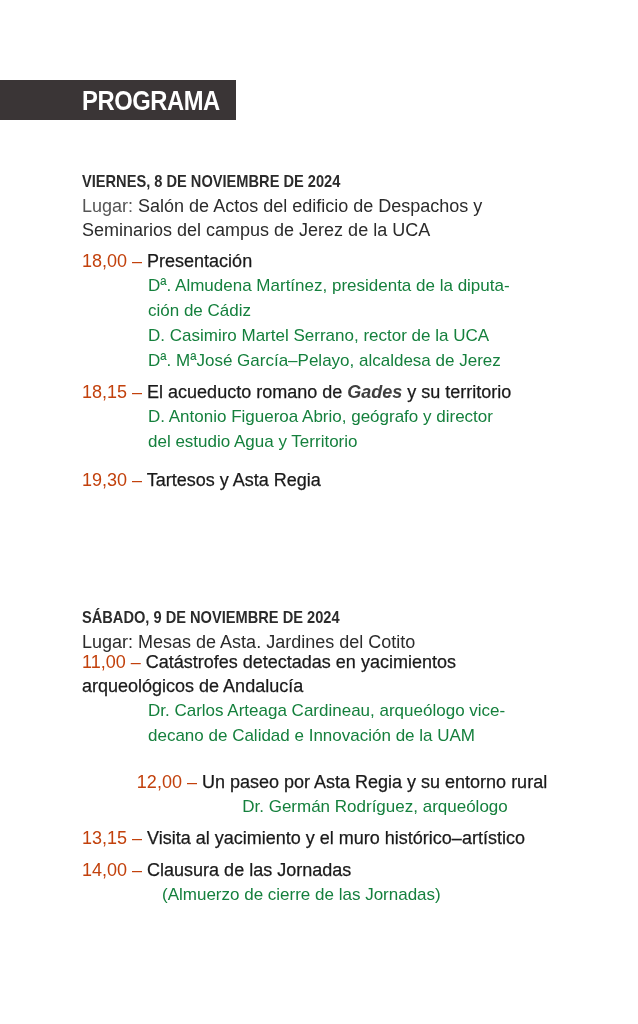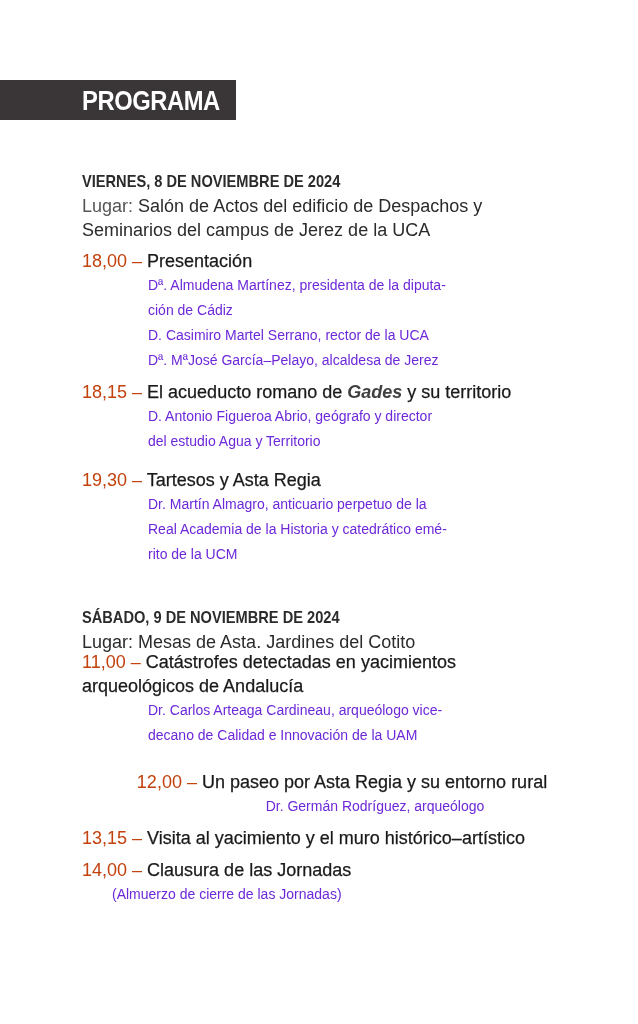--- a/index.html
+++ b/index.html
@@ -15,21 +15,21 @@
     .day-title { font-weight: bold; font-size: 17px; color: #2b2b2b;
                  transform: scaleX(0.86); transform-origin: left top;
                  line-height: 22px; white-space: nowrap; }
     .lugar { font-size: 18px; line-height: 24px; color: #2b2b2b; margin-top: 1px; }
     .lugar .lbl { color: #555; font-weight: normal; }
     .sess { position: absolute; left: 82px; width: 520px; }
     .sess-head { font-size: 18px; line-height: 24px; color: #1f1f1f; }
     .sess-head .time { color: #c2410c; }
     .sess-head .title { color: #1a1a1a; -webkit-text-stroke: 0.25px #1a1a1a; }
     .sess-head em { font-style: italic; font-weight: bold; -webkit-text-stroke: 0; color:#404040; }
-    .speakers { margin-left: 66px; font-size: 14px; line-height: 25px; color: #6d28d9; }
+    .speakers { margin-left: 66px; font-size: 17px; line-height: 25px; color: #15803d; }
     .speakers div { white-space: nowrap; }
   </style>
 </head>
 <body>
 
 <div class="banner"></div>
 <div class="banner-title">PROGRAMA</div>
 
 <div class="day" style="top:171px;">
   <div class="day-title">VIERNES, 8 DE NOVIEMBRE DE 2024</div>
@@ -53,25 +53,20 @@
 <div class="sess" style="top:380px;">
   <div class="sess-head"><span class="time">18,15 –</span> <span class="title"><span>El acueducto romano de</span> <em>Gades</em> <span>y su territorio</span></span></div>
   <div class="speakers">
     <div>D. Antonio Figueroa Abrio, geógrafo y director</div>
     <div>del estudio Agua y Territorio</div>
   </div>
 </div>
 
 <div class="sess" style="top:468px;">
   <div class="sess-head"><span class="time">19,30 –</span> <span class="title">Tartesos y Asta Regia</span></div>
-  <div class="speakers">
-    <div>Dr. Martín Almagro, anticuario perpetuo de la</div>
-    <div>Real Academia de la Historia y catedrático emé-</div>
-    <div>rito de la UCM</div>
-  </div>
 </div>
 
 <div class="day" style="top:607px;">
   <div class="day-title">SÁBADO, 9 DE NOVIEMBRE DE 2024</div>
   <div class="lugar">
     <span class="lbl" style="color:#2b2b2b">Lugar:</span>
     <span>Mesas de Asta. Jardines del Cotito</span>
   </div>
 </div>
 
@@ -90,16 +85,16 @@
     <div>Dr. Germán Rodríguez, arqueólogo</div>
   </div>
 </div>
 
 <div class="sess" style="top:826px;">
   <div class="sess-head"><span class="time">13,15 –</span> <span class="title">Visita al yacimiento y el muro histórico–artístico</span></div>
 </div>
 
 <div class="sess" style="top:858px;">
   <div class="sess-head"><span class="time">14,00 –</span> <span class="title">Clausura de las Jornadas</span></div>
-  <div class="speakers" style="margin-left:30px">
+  <div class="speakers" style="margin-left:80px">
     <div>(Almuerzo de cierre de las Jornadas)</div>
   </div>
 </div>
 
 </body></html>

